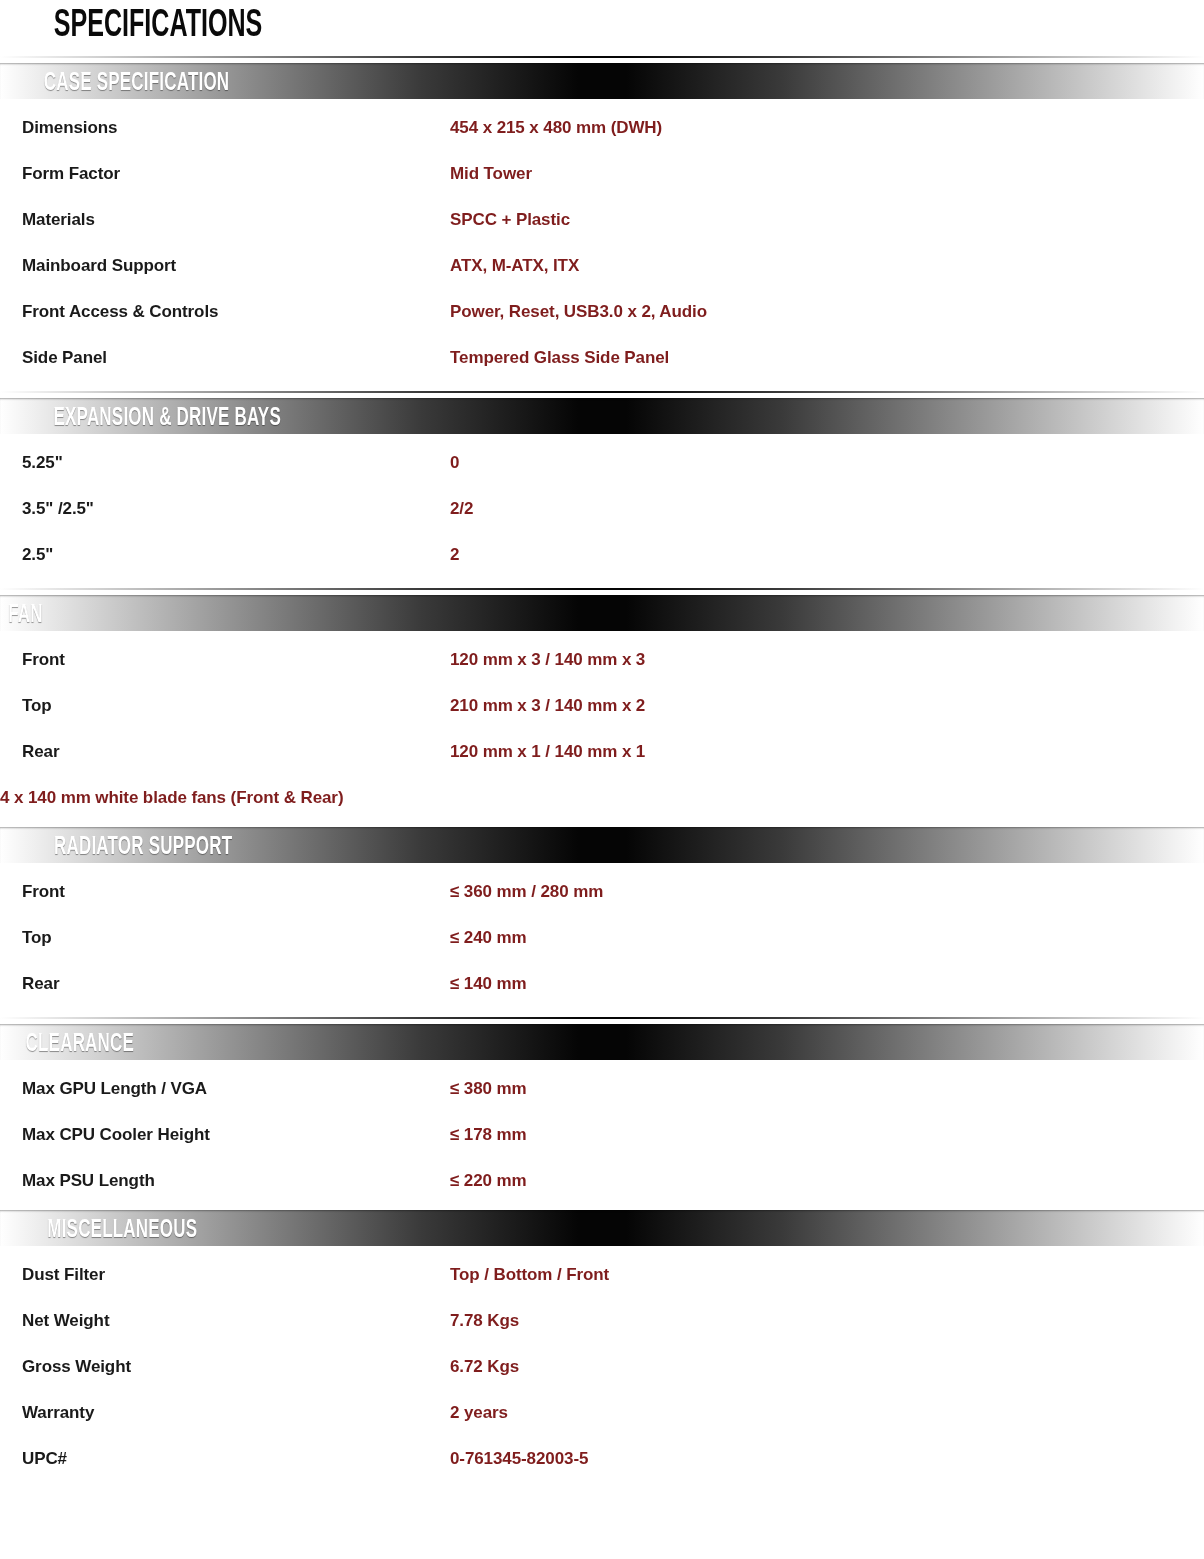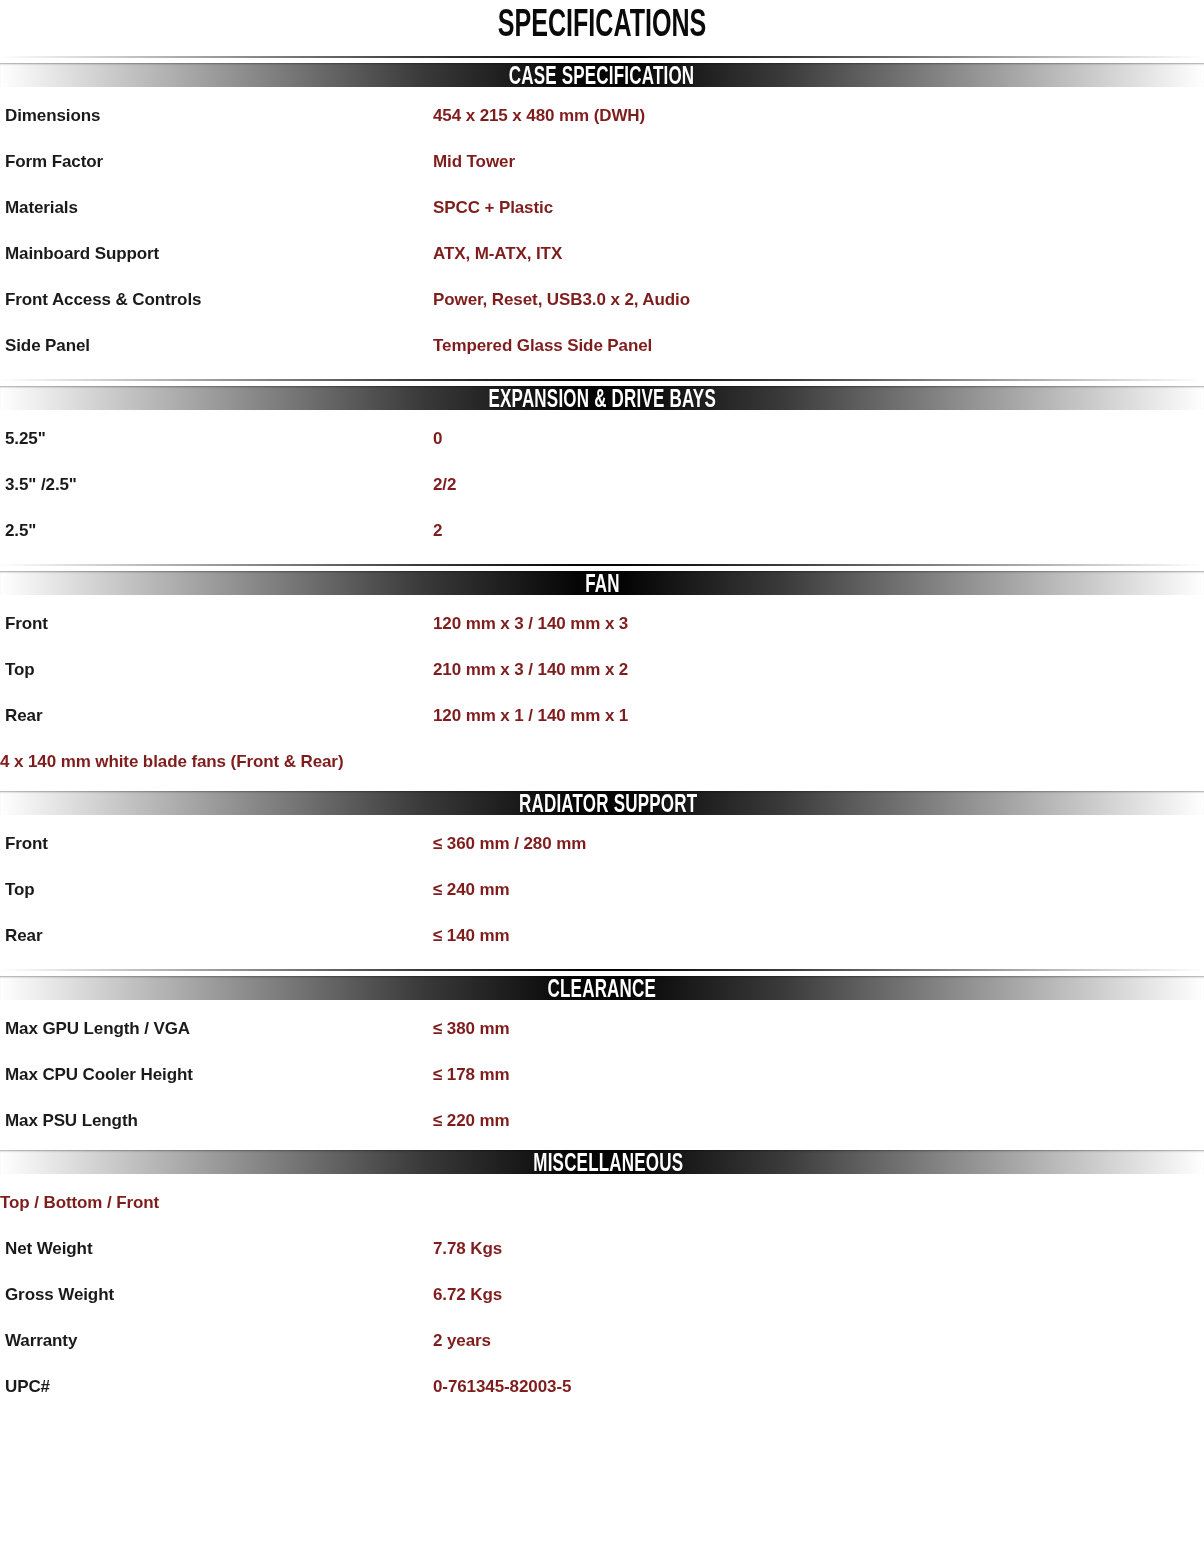--- a/index.html
+++ b/index.html
@@ -6,45 +6,44 @@
     margin: 0;
     padding: 0;
     background: #ffffff;
   }
   body {
     width: 1204px;
     font-family: "Liberation Sans", sans-serif;
     -webkit-font-smoothing: antialiased;
   }
   .page-title-wrap {
-    text-align: center;
+    text-align: left;
     padding-top: 2px;
     height: 44px;
     overflow: visible;
   }
   .page-title {
     display: inline-block;
     font-size: 38px;
     font-weight: 700;
     color: #0a0a0a;
     line-height: 42px;
     white-space: nowrap;
     transform: scaleX(0.66);
     transform-origin: center;
   }
   .thinbar {
     height: 2px;
     margin: 10px 0 5px 0;
     background: linear-gradient(90deg, #ffffff 0%, #3a3a3a 35%, #050505 48%, #050505 52%, #3a3a3a 65%, #ffffff 100%);
   }
   .section-bar {
-    height: 24px;
+    height: 36px;
     display: flex;
     align-items: center;
-    justify-content: center;
     background: linear-gradient(90deg, #ffffff 0%, #3a3a3a 35%, #050505 48%, #050505 52%, #3a3a3a 65%, #ffffff 100%);
     box-shadow: inset 0 2px 2px -1px rgba(0,0,0,0.35);
   }
   .section-bar.no-thin {
     margin-top: 6px;
     padding-left: 12px;
   }
   .section-title {
     display: inline-block;
     color: #ffffff;
@@ -60,21 +59,21 @@
   .rows {
     margin-top: 6px;
   }
   .spec-row {
     display: flex;
     align-items: center;
     height: 46px;
   }
   .spec-label {
     flex: 0 0 428px;
-    padding-left: 5px;
+    padding-left: 22px;
     font-size: 17px;
     font-weight: 700;
     color: #1a1a1a;
     letter-spacing: -0.1px;
     white-space: nowrap;
   }
   .spec-value {
     font-size: 17px;
     font-weight: 700;
     color: #7f1d1d;
@@ -207,20 +206,21 @@
       </div>
     </div>
 </section>
 
 <section class="spec-section">
   <div class="section-bar no-thin">
     <span class="section-title">MISCELLANEOUS</span>
   </div>
   <div class="rows">
       <div class="spec-row">
+        <div class="spec-label">Dust Filter</div>
         <div class="spec-value">Top / Bottom / Front</div>
       </div>
       <div class="spec-row">
         <div class="spec-label">Net Weight</div>
         <div class="spec-value">7.78 Kgs</div>
       </div>
       <div class="spec-row">
         <div class="spec-label">Gross Weight</div>
         <div class="spec-value">6.72 Kgs</div>
       </div>

